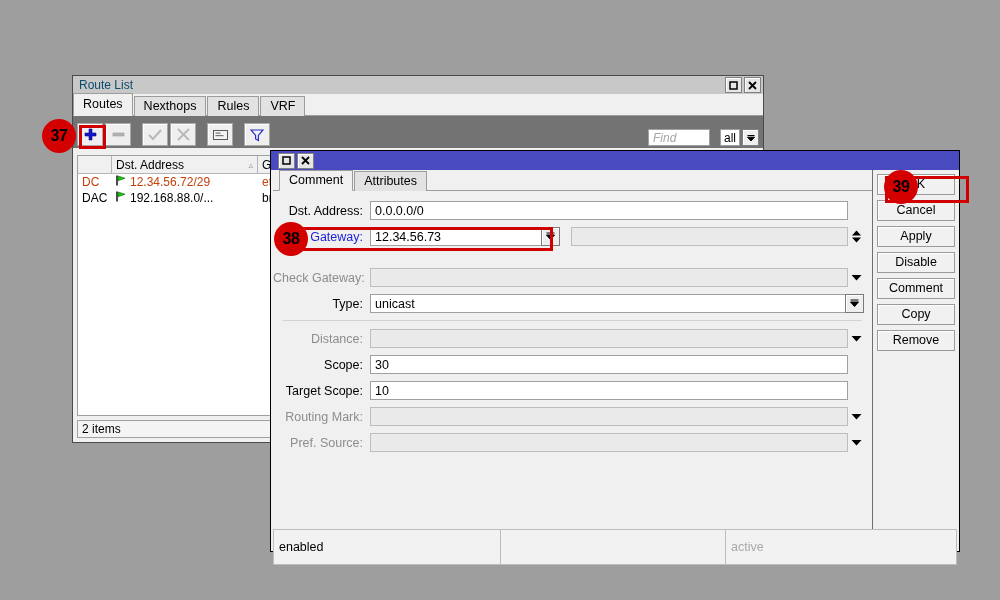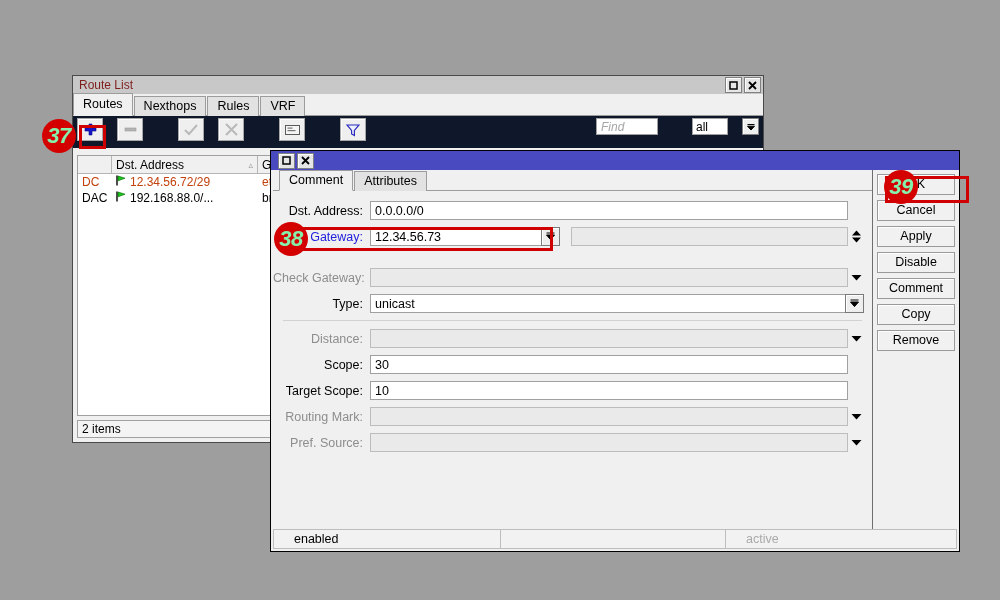--- a/index.html
+++ b/index.html
@@ -9,37 +9,37 @@
     font-family:"Liberation Sans", sans-serif;
     font-size:12px;
     color:#000;
     overflow:hidden;
     position:relative;
   }
   .win{position:absolute;background:#f0f0f0;border:1px solid #000;box-sizing:border-box;}
 
   
   #routeListWin{left:72px;top:75px;width:692px;height:368px;border:1px solid #4a4a4a;background:#f0f0f0;}
-  .titlebar{height:18px;background:#c8c8c8;display:flex;align-items:center;padding:0 2px 0 6px;font-size:12px;color:#7f1d1d;}
+  .titlebar{height:18px;background:#c8c8c8;display:flex;align-items:center;padding:0 2px 0 6px;font-size:12px;color:#0c4a6e;}
   .titlebar .ttl{flex:1;}
   .tbtns{display:flex;gap:2px;}
   .tbtn{width:15px;height:14px;border:1px solid #808080;background:#e6e6e6;display:flex;align-items:center;justify-content:center;box-shadow:inset 1px 1px 0 #fff;}
   .tbtn svg{display:block;}
 
   .tabsrow{display:flex;align-items:flex-end;height:22px;background:#f0f0f0;border-bottom:1px solid #9c9c9c;box-sizing:border-box;}
   .tab{padding:2px 9px 3px 9px;border:1px solid #9c9c9c;border-bottom:none;background:#e2e2e2;margin-right:1px;font-size:12.5px;line-height:14px;position:relative;top:1px;}
   .tab.active{background:#f0f0f0;border-bottom:1px solid #f0f0f0;padding-top:3px;padding-bottom:4px;top:1px;z-index:2;}
 
-  .toolbar{height:28px;display:flex;align-items:flex-start;padding:2px 4px;gap:14px;background:#0f172a;position:relative;}
+  .toolbar{height:28px;display:flex;align-items:flex-end;padding:2px 4px;gap:2px;background:#737373;position:relative;}
   .tbutton{width:24px;height:21px;border:1px solid #a8a8a8;background:#efefef;display:flex;align-items:center;justify-content:center;box-shadow:inset 1px 1px 0 #fdfdfd;}
   .tsep{width:7px;}
   .spacer{flex:1;}
   .findbox{width:62px;height:17px;border:1px solid #a0a0a0;background:#fff;display:flex;align-items:center;padding:0 4px;box-sizing:border-box;}
   .findbox span{color:#a6a6a6;font-style:italic;font-size:12px;}
-  .allbox{width:36px;height:17px;border:1px solid #a0a0a0;background:#fff;display:flex;align-items:center;padding:0 3px;box-sizing:border-box;font-size:12px;}
+  .allbox{width:20px;height:17px;border:1px solid #a0a0a0;background:#fff;display:flex;align-items:center;padding:0 3px;box-sizing:border-box;font-size:12px;}
   .ddbtn{width:17px;height:17px;border:1px solid #808080;background:#efefef;display:flex;align-items:center;justify-content:center;box-shadow:inset 1px 1px 0 #fff;box-sizing:border-box;}
 
   .grid{position:absolute;left:4px;right:4px;top:79px;bottom:26px;background:#fff;border:1px solid #a0a0a0;box-sizing:border-box;overflow:hidden;}
   .ghead{display:flex;height:17px;background:#f0f0f0;border-bottom:1px solid #b5b5b5;font-size:12px;}
   .gh{border-right:1px solid #b5b5b5;display:flex;align-items:center;padding:0 4px;box-sizing:border-box;height:17px;}
   .gh.c0{width:34px;}
   .gh.c1{width:146px;justify-content:space-between;}
   .gh.c2{width:120px;}
   .gh.c3{flex:1;border-right:none;}
   .grow{display:flex;height:16px;align-items:center;font-size:12px;}
@@ -75,28 +75,28 @@
   .flabel.blue{color:#2222dd;}
   .finput{flex:1;height:19px;border:1px solid #a0a0a0;background:#fff;display:flex;align-items:center;padding:0 4px;box-sizing:border-box;font-size:12.5px;}
   .finput.dis{background:#eaeaea;border-color:#bdbdbd;}
   .tri{width:16px;display:flex;align-items:center;justify-content:center;}
   .tri svg{display:block;}
   .ddbox{width:19px;height:19px;border:1px solid #7a7a7a;background:#eeeeee;display:flex;align-items:center;justify-content:center;box-shadow:inset 1px 1px 0 #fff;box-sizing:border-box;margin-left:-1px;}
   .spin{width:16px;display:flex;flex-direction:column;align-items:center;justify-content:center;gap:1px;}
   .hr{height:1px;background:#d2d2d2;margin:4px 10px 8px 10px;}
 
   .nrstatus{position:absolute;left:2px;right:2px;bottom:2px;height:20px;display:flex;}
-  .nsc{height:20px;border:1px solid #bdbdbd;background:#f2f2f2;display:flex;align-items:center;padding:0 20px;box-sizing:border-box;font-size:12.5px;}
+  .nsc{height:36px;border:1px solid #bdbdbd;background:#f2f2f2;display:flex;align-items:center;padding:0 5px;box-sizing:border-box;font-size:12.5px;}
   .nsc.a{width:228px;}
   .nsc.b{width:226px;margin-left:-1px;}
   .nsc.c{flex:1;margin-left:-1px;color:#a9a9a9;}
 
   
   .hl{position:absolute;border:3px solid #d00000;box-sizing:border-box;pointer-events:none;}
-  .badge{position:absolute;width:34px;height:34px;border-radius:50%;background:#d40000;color:#86efac;font-size:22px;font-weight:bold;display:flex;align-items:center;justify-content:center;font-family:"Liberation Sans",sans-serif;letter-spacing:-0.5px;font-style:italic;}
+  .badge{position:absolute;width:34px;height:34px;border-radius:50%;background:#d40000;color:#000000;font-size:16px;font-weight:bold;display:flex;align-items:center;justify-content:center;font-family:"Liberation Sans",sans-serif;letter-spacing:-0.5px;}
 </style>
 </head>
 <body>
 
 <div class="win" id="routeListWin">
 
   <div class="titlebar">
     <span class="ttl">Route List</span>
     <span class="tbtns">
       <span class="tbtn">

